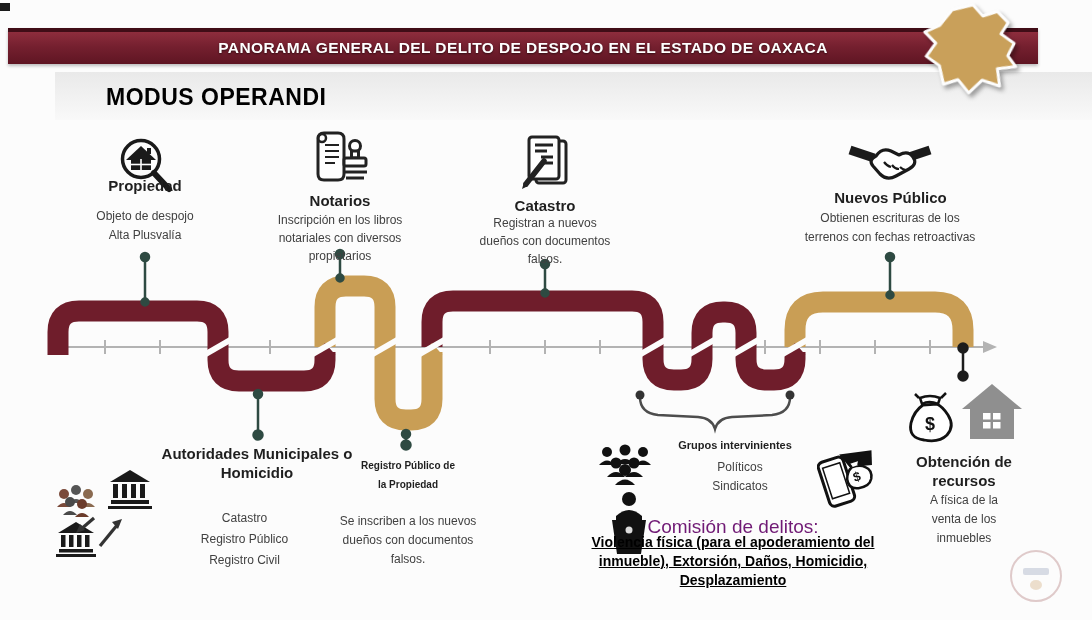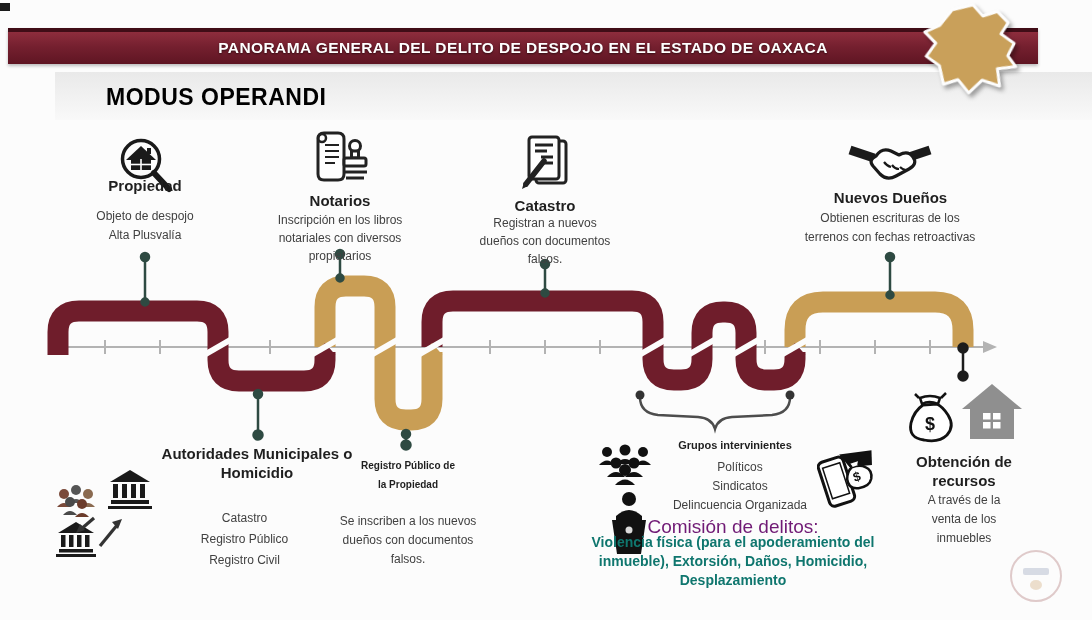--- a/index.html
+++ b/index.html
@@ -178,21 +178,21 @@
     <div>propietarios</div>
   </div>
 
   <div class="abs t-title" style="left:485px;top:196px;width:120px;">Catastro</div>
   <div class="abs t-body" style="left:455px;top:214px;width:180px;">
     <div>Registran a nuevos</div>
     <div>dueños con documentos</div>
     <div>falsos.</div>
   </div>
 
-  <div class="abs t-title" style="left:818px;top:188px;width:145px;">Nuevos Dueños</div>
+  <div class="abs t-title" style="left:818px;top:188px;width:145px;">Nuevos Público</div>
   <div class="abs t-body lh19" style="left:768px;top:209px;width:244px;">
     <div>Obtienen escrituras de los</div>
     <div>terrenos con fechas retroactivas</div>
   </div>
 
   <svg class="abs" style="left:52px;top:462px;" width="106" height="100" viewBox="0 0 106 100">
     <g>
       <circle cx="12" cy="32" r="5" fill="#7a4a3a"></circle>
         <path d="M5,45 q7,-8 14,0 Z" fill="#7a4a3a"></path>
       <circle cx="24" cy="28" r="5" fill="#555"></circle>
@@ -282,24 +282,23 @@
       <text x="40" y="37" font-size="13" font-weight="bold" fill="#111" text-anchor="middle" font-family="Liberation Sans, sans-serif">$</text>
     </g>
   </svg>
 
   <div class="abs t-title" style="left:640px;top:436px;width:190px;font-size:11px;">
     <div>Grupos intervinientes</div>
   </div>
   <div class="abs t-body lh19" style="left:640px;top:458px;width:200px;">
     <div>Políticos</div>
     <div>Sindicatos</div>
-    <div>Delincuencia Organizada</div>
   </div>
   <div class="abs sub-gray" style="left:633px;top:516px;width:200px;">Comisión de delitos:</div>
-  <div class="abs crimes" style="left:568px;top:533px;width:330px;color:#0f766e;">
+  <div class="abs crimes" style="left:568px;top:533px;width:330px;color:#000000;text-decoration:underline;">
     <div>Violencia física (para el apoderamiento del</div>
     <div>inmueble), Extorsión, Daños, Homicidio,</div>
     <div>Desplazamiento</div>
   </div>
 
   <svg class="abs" style="left:903px;top:389px;" width="58" height="56" viewBox="0 0 58 56">
     <path d="M20,16 Q11,22 8,34 Q5,49 21,51 Q36,54 44,46 Q52,37 45,26 Q40,18 34,15 Z" fill="#fff" stroke="#111" stroke-width="2.8"></path>
     <path d="M19,15 Q26,11 35,15 L37,9 Q27,5 17,9 Z" fill="#fff" stroke="#111" stroke-width="2.5"></path>
     <path d="M16,9 l-4,-4 M38,9 l5,-5" stroke="#111" stroke-width="2.5" fill="none"></path>
     <text x="27" y="41" font-size="18" font-weight="bold" fill="#111" text-anchor="middle" font-family="Liberation Sans, sans-serif">$</text>
@@ -311,21 +310,21 @@
       <rect x="31" y="31" width="7.5" height="6.5" fill="#fff"></rect>
     <rect x="21" y="40" width="7.5" height="6.5" fill="#fff"></rect>
       <rect x="31" y="40" width="7.5" height="6.5" fill="#fff"></rect>
   </svg>
 
   <div class="abs t-title" style="left:900px;top:452px;width:128px;">
     <div>Obtención de</div>
     <div>recursos</div>
   </div>
   <div class="abs t-body lh19" style="left:900px;top:491px;width:128px;">
-    <div>A través de la</div>
+    <div>A física de la</div>
     <div>venta de los</div>
     <div>inmuebles</div>
   </div>
 
   <div class="abs wm">
     <div class="wm-line"></div>
     <div class="wm-dot"></div>
   </div>
 
 </div>

